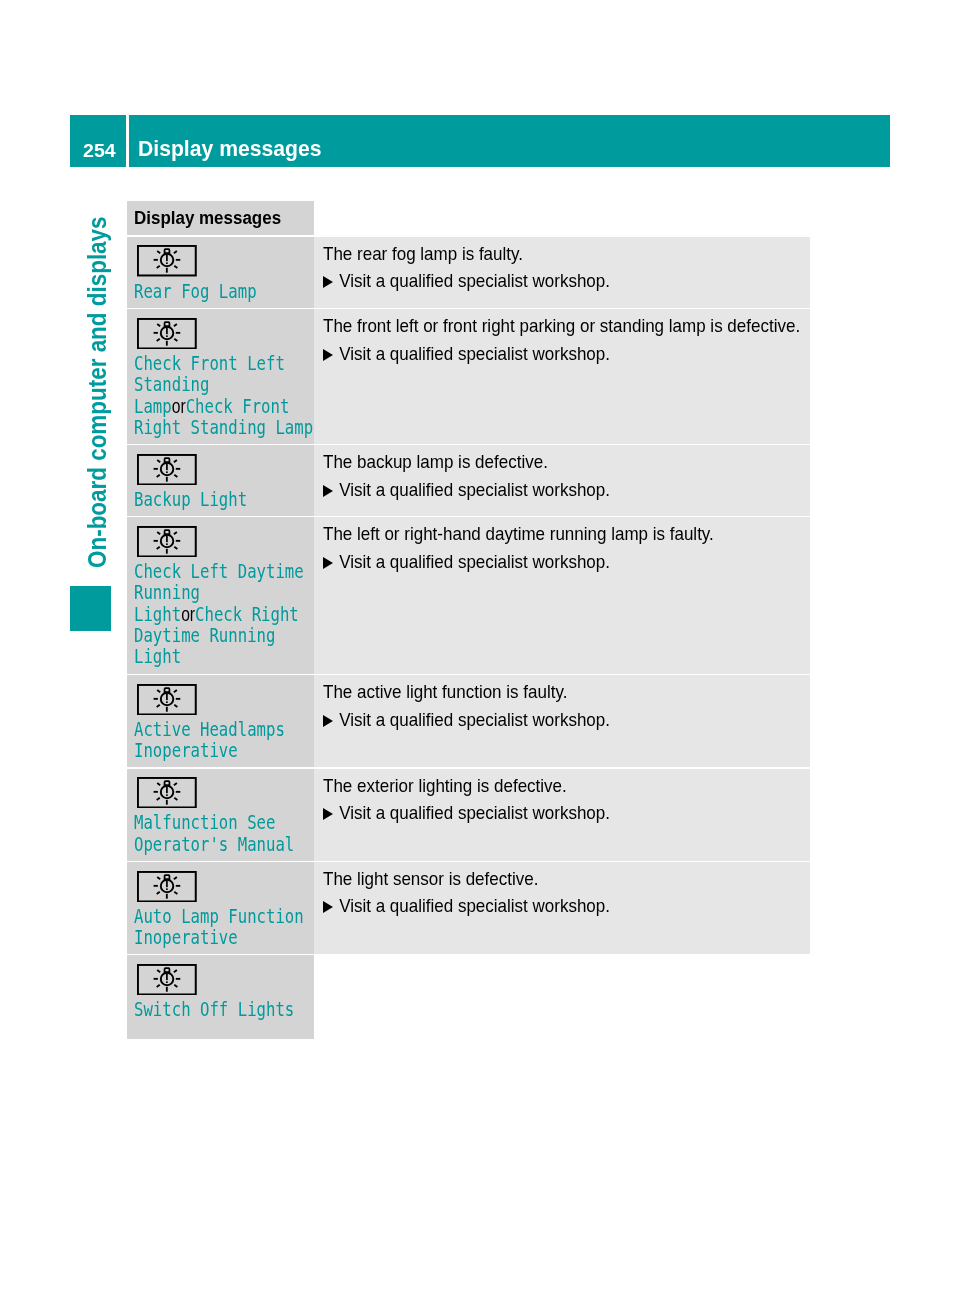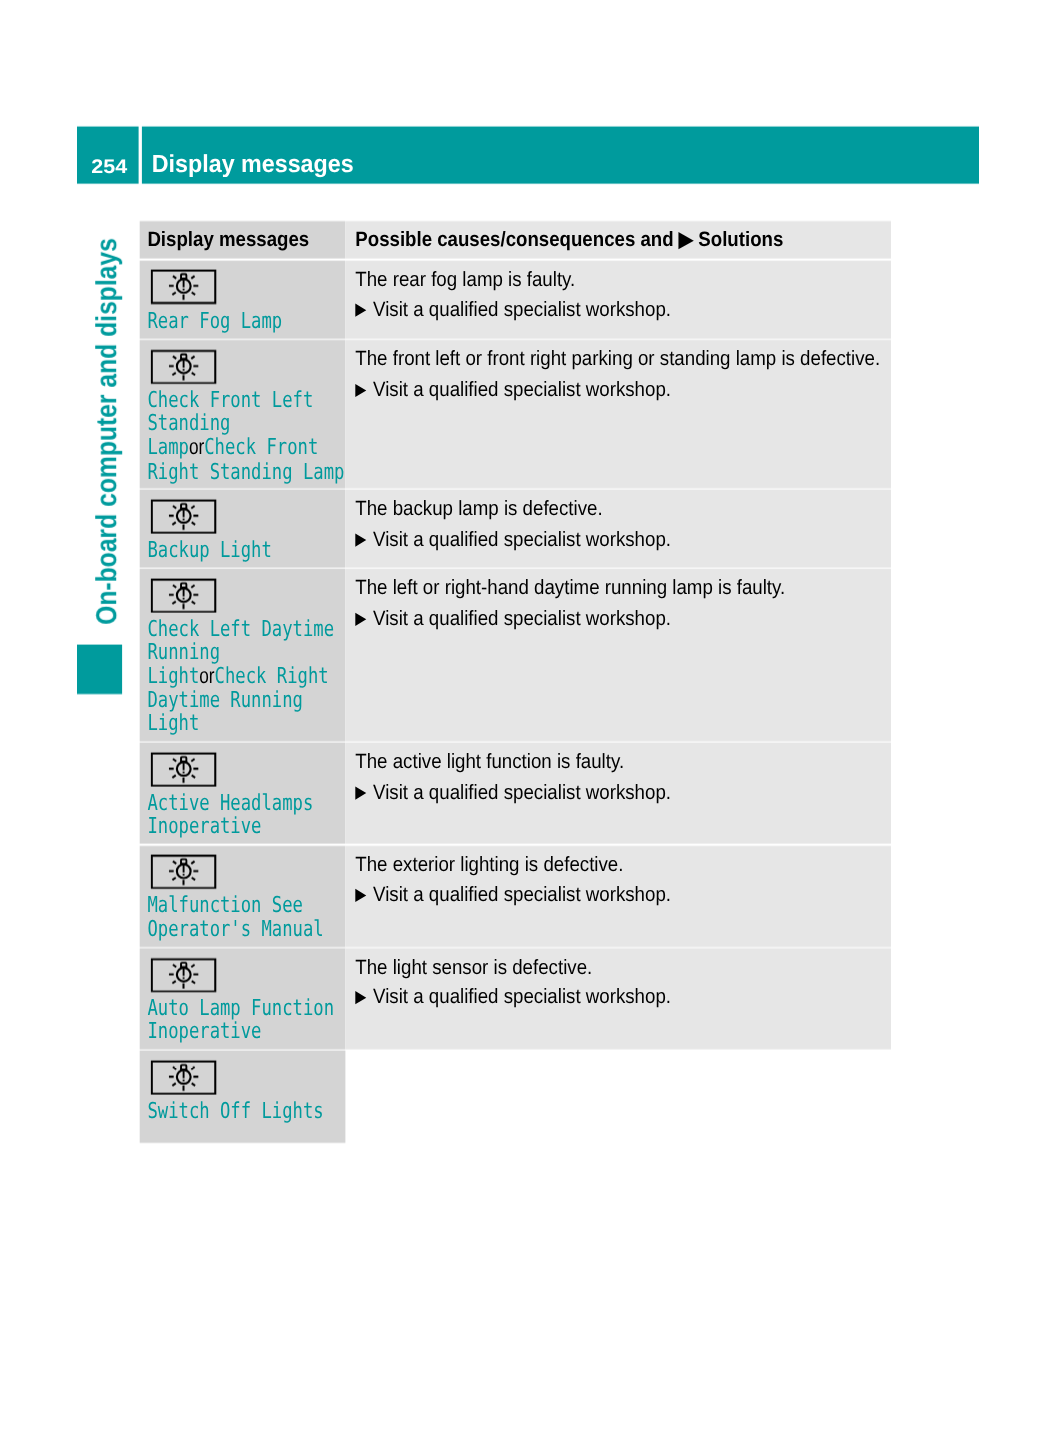--- a/index.html
+++ b/index.html
@@ -77,25 +77,20 @@
   <div class="chapter">On-board computer and displays</div>
   <div class="chapter-tab"></div>
 
   <div class="tbl" id="tbl">
       <div class="row" style="height:34.4px">
         <div class="c1">
           <div class="th">
             <span>Display messages</span>
           </div>
         </div>
-        <div class="c2">
-          <div class="th">
-            <span>Possible causes/consequences and ▶ Solutions</span>
-          </div>
-        </div>
       </div>
       <div class="sep"></div>
       <div class="row" style="height:70.5px">
         <div class="c1">
           <div class="iconwrap"><svg width="59.7" height="31.4" viewBox="0 0 59.7 31.4">
   <rect x="0.925" y="0.925" width="57.85" height="29.55" fill="none" stroke="#000" stroke-width="2.0"></rect>
   <circle cx="30.05" cy="15.0" r="6.25" fill="none" stroke="#000" stroke-width="1.95"></circle>
   <path d="M26.7 9.6 L26.7 5.0 A1.7 1.7 0 0 1 28.4 3.3 L31.6 3.3 A1.7 1.7 0 0 1 33.3 5.0 L33.3 9.6 Z" fill="#000"></path>
   <rect x="28.45" y="5.0" width="3.15" height="2.35" rx="0.55" fill="#d4d4d4"></rect>
   <g stroke="#000" fill="none" stroke-linecap="butt" stroke-width="1.85">

